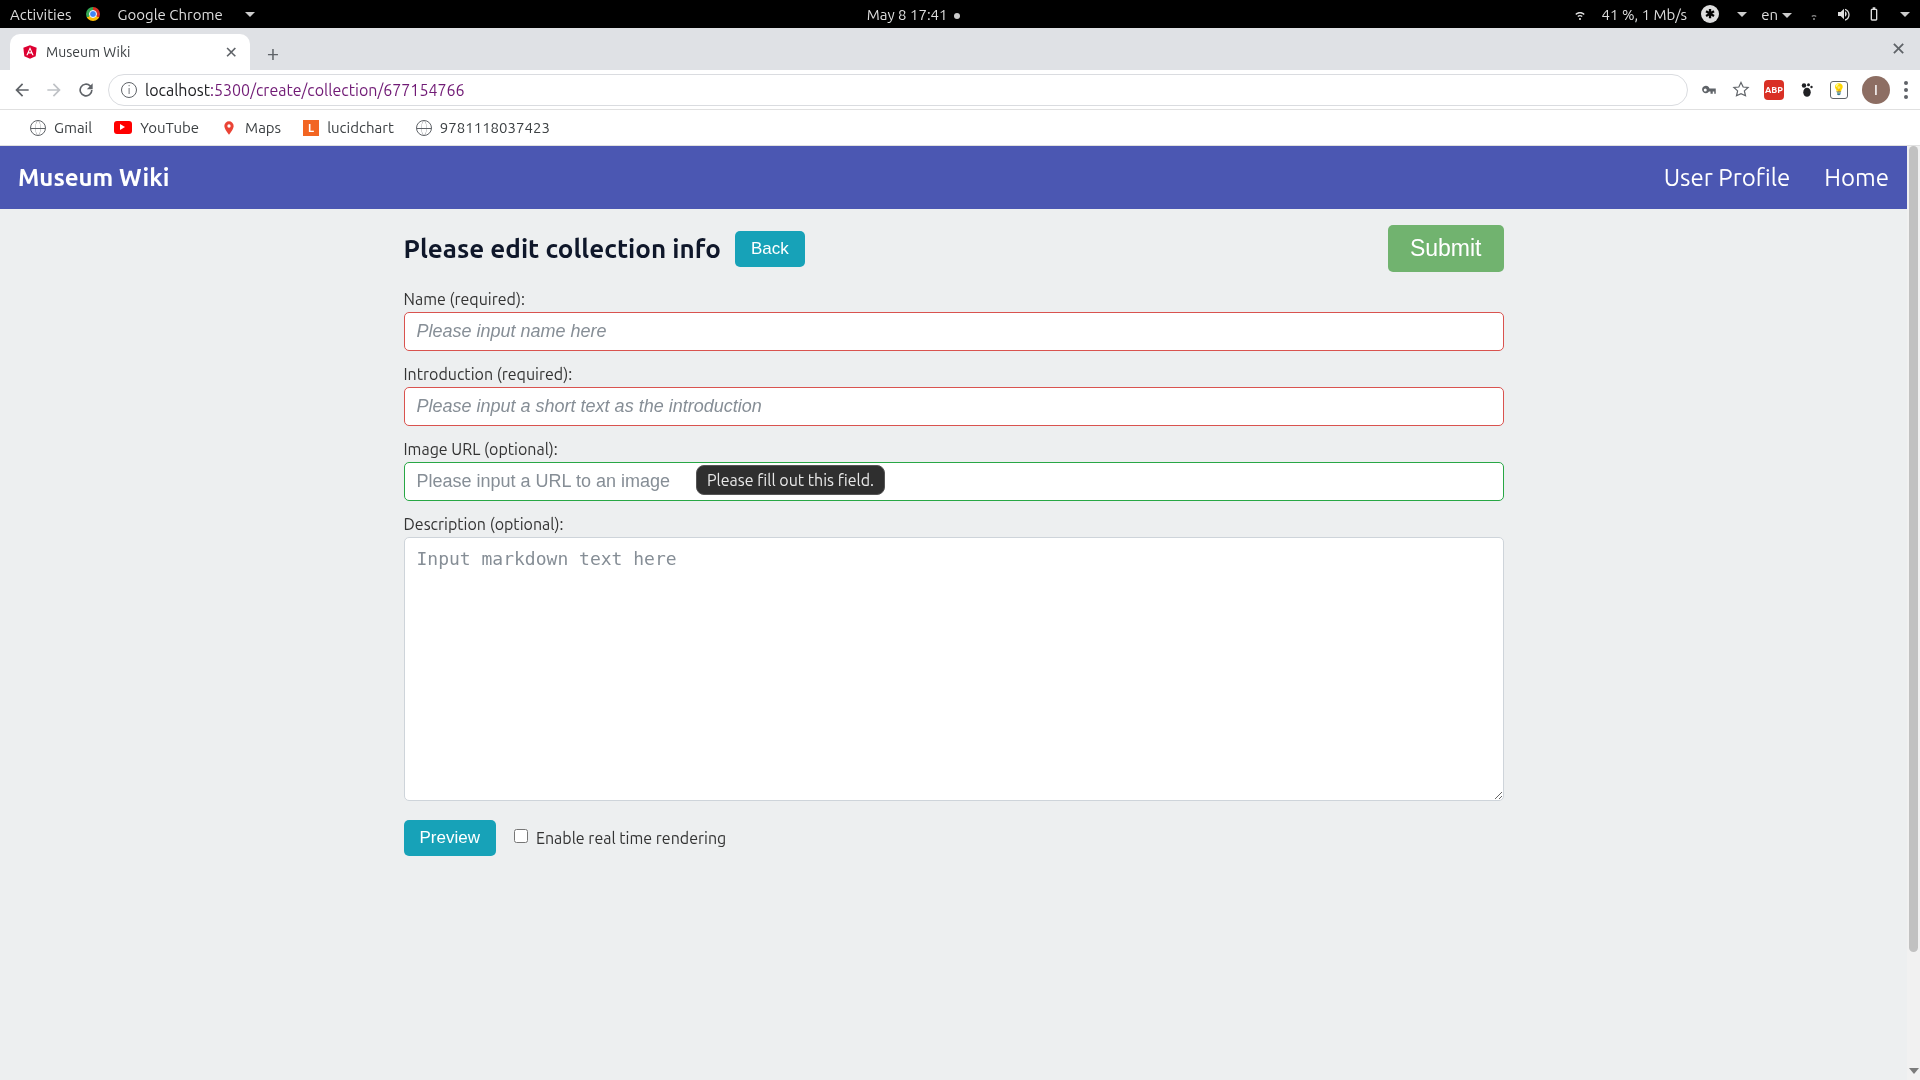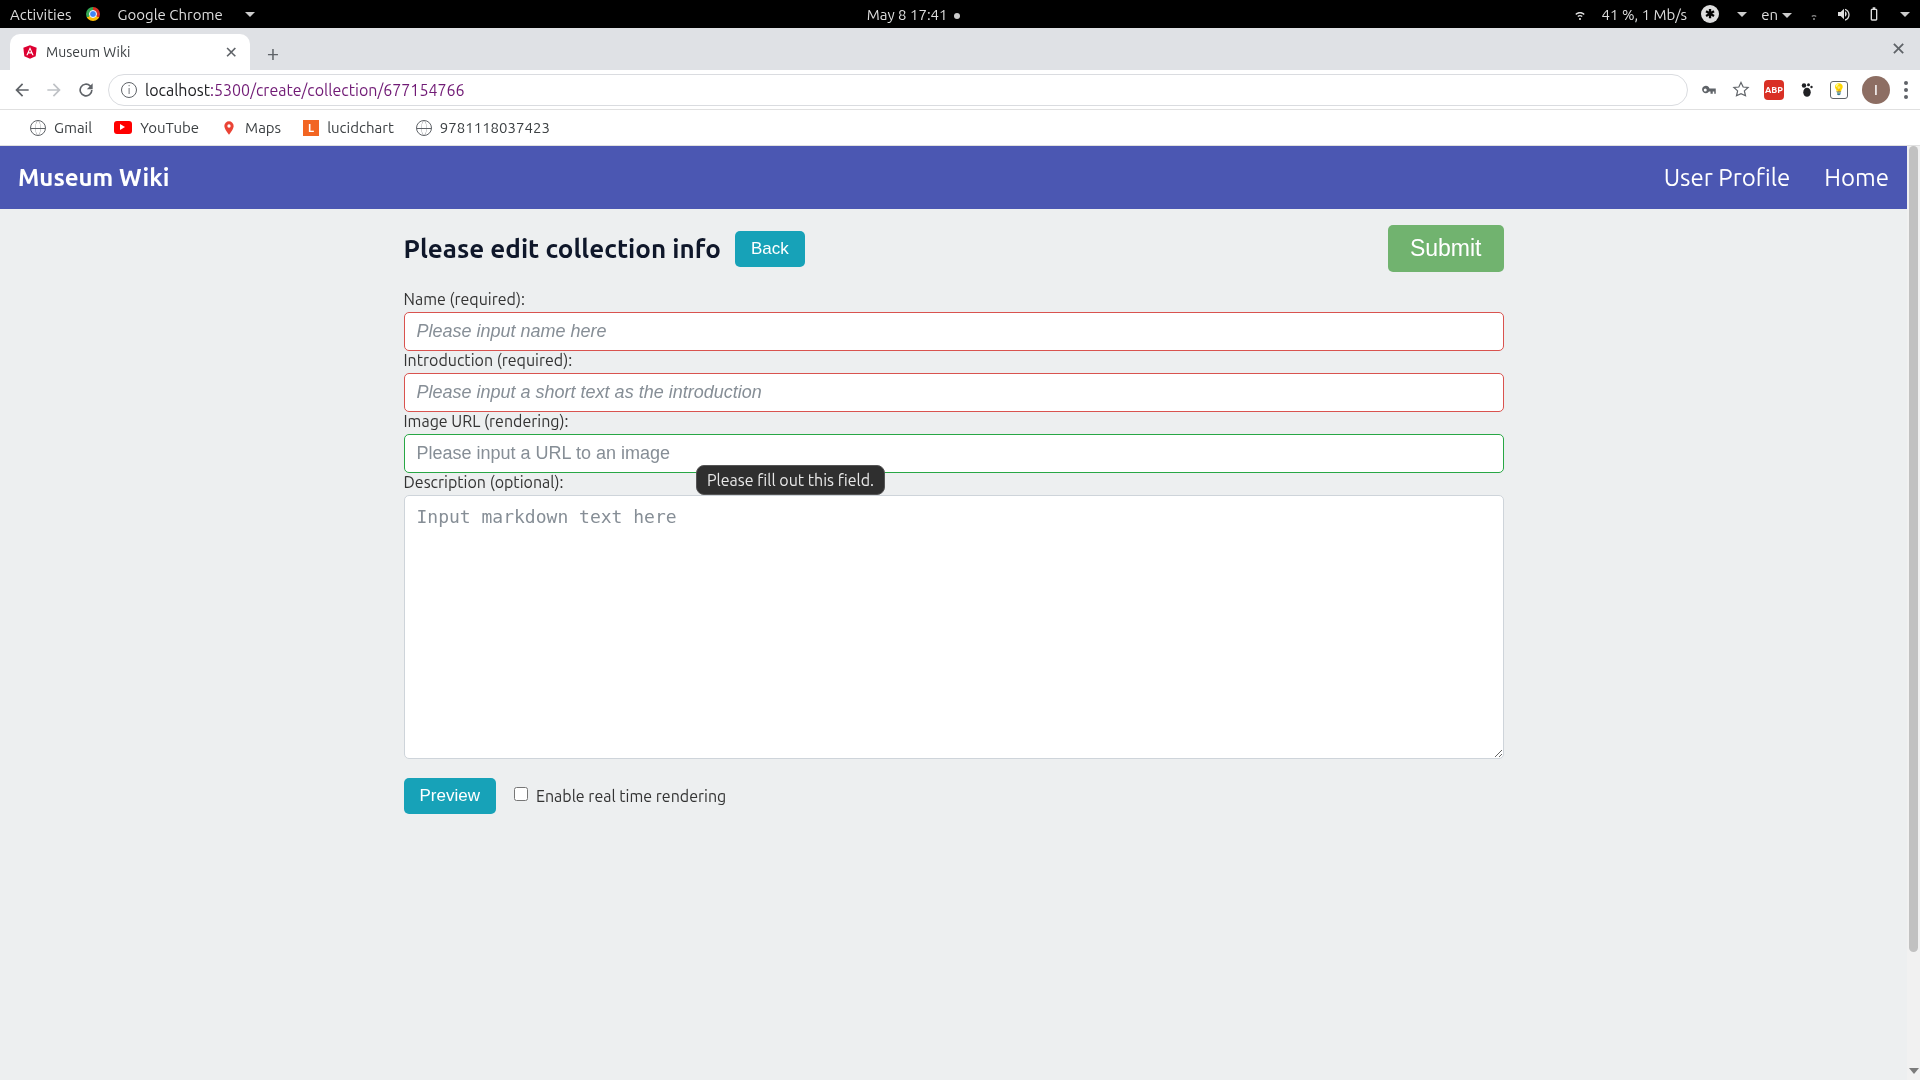--- a/index.html
+++ b/index.html
@@ -59,21 +59,21 @@
   .app-navbar .links{margin-left:auto;display:flex;gap:34px;font-size:24px;}
   .app-navbar .links span{cursor:pointer;}
 
   .container{width:1100px;margin:0 auto;padding-top:16px;}
   .heading-row{display:flex;align-items:center;gap:14px;}
   .heading-row h2{font-size:26px;font-weight:700;color:#0f172a;}
   .btn{border:none;border-radius:5px;cursor:pointer;font-size:17px;padding:8px 16px;color:#fff;}
   .btn-info{background:#17a2b8;}
   .btn-submit{background:#71b36f;font-size:23px;padding:10px 22px;margin-left:auto;}
 
-  .form-group{}
+  .form-group{margin-top:14px;}
   .form-group.first{margin-top:18px;}
   .form-label{font-size:16px;color:#333;margin-bottom:4px;display:block;}
   .form-control{width:100%;font-size:18px;padding:8px 12px;border-radius:5px;background:#fff;color:#495057;}
   .form-control::placeholder{color:#868e96;}
   .invalid{border:1px solid #d9534f;font-style:italic;}
   .valid{border:1px solid #28a745;}
   textarea.form-control{height:264px;resize:both;border:1px solid #ced4da;padding:10px 12px;}
 
   .tooltip{position:absolute;left:696px;top:319px;background:#2f2f2f;border:1px solid #555;color:#e8e8e8;font-size:16px;padding:5px 10px;border-radius:8px;z-index:50;}
 
@@ -222,21 +222,21 @@
       <label class="form-label">Name (required):</label>
       <input class="form-control invalid" placeholder="Please input name here" style="">
     </div>
 
     <div class="form-group" style="position:relative;">
       <label class="form-label">Introduction (required):</label>
       <input class="form-control invalid" placeholder="Please input a short text as the introduction" style="">
     </div>
 
     <div class="form-group">
-      <label class="form-label">Image URL (rendering):</label>
+      <label class="form-label">Image URL (optional):</label>
       <input class="form-control valid" placeholder="Please input a URL to an image" style="">
     </div>
 
     <div class="form-group">
       <label class="form-label">Description (optional):</label>
       <textarea class="form-control" placeholder="Input markdown text here" style=""></textarea>
     </div>
 
     <div class="footer-row">
       <button class="btn btn-info">Preview</button>

